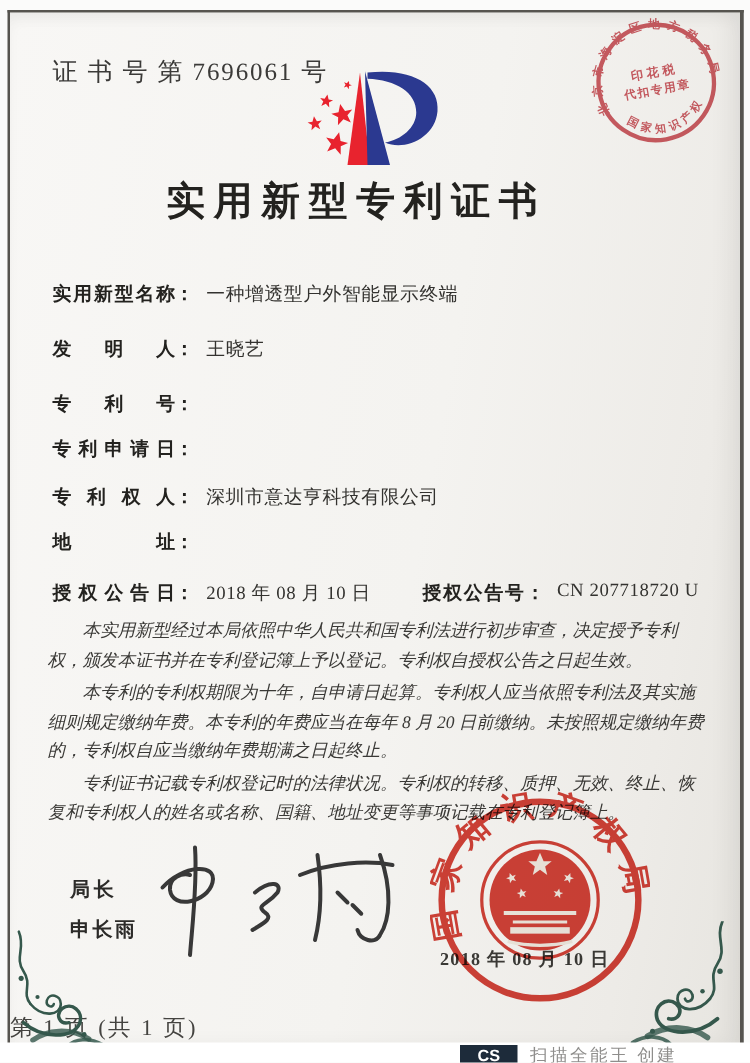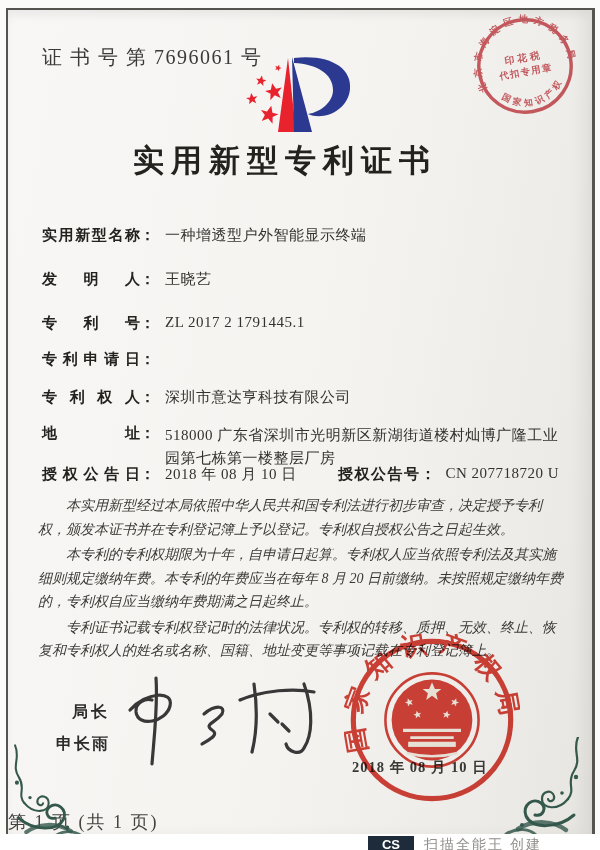--- a/index.html
+++ b/index.html
@@ -26,21 +26,21 @@
           font-weight:600;color:#23221f;}
   .fcolon{font-weight:600;color:#23221f;}
   .fvalue{margin-left:10px;color:#33322f;letter-spacing:0.5px;}
   .addr .fvalue{width:396px;line-height:1.5;}
   .plain-label{font-weight:600;letter-spacing:1.5px;color:#23221f;}
   
   .paras{left:30px;top:484px;width:530px;font-size:14px;line-height:1.68;color:#3a3936;
          font-style:italic;}
   .paras p{margin:0 0 2px 0;text-indent:2em;}
   
-  .director-title{left:64px;top:692px;font-size:16px;font-weight:600;letter-spacing:3px;
+  .director-title{left:48px;top:692px;font-size:16px;font-weight:600;letter-spacing:3px;
                   font-family:Liberation Serif, serif;color:#2c2b29;}
   .director-name{left:48px;top:724px;font-size:16px;font-weight:700;letter-spacing:2px;
                  font-family:"Liberation Sans","DejaVu Sans",sans-serif;color:#2c2b29;}
   .sig{left:104px;top:662px;}
   
   .tax-seal{left:463px;top:2px;transform:rotate(-10deg);opacity:0.82;mix-blend-mode:multiply;}
   .main-seal{left:336px;top:622px;opacity:0.93;mix-blend-mode:multiply;}
   .seal-date{left:344px;top:748px;width:180px;font-size:14.5px;font-weight:600;
              letter-spacing:1px;color:#3d3c39;mix-blend-mode:multiply;}
   .footer{left:0;top:800px;width:556px;text-align:left;font-size:18px;
@@ -101,35 +101,33 @@
     <span class="fvalue">一种增透型户外智能显示终端</span>
   </div>
   <div class="row" style="top:260px">
     <span class="flabel">发明人</span>
       <span class="fcolon">：</span>
     <span class="fvalue">王晓艺</span>
   </div>
   <div class="row" style="top:304px">
     <span class="flabel">专利号</span>
       <span class="fcolon">：</span>
-    <span class="fvalue">ZL 2017 2 1791445.1</span>
   </div>
   <div class="row" style="top:340px">
     <span class="flabel">专利申请日</span>
       <span class="fcolon">：</span>
   </div>
   <div class="row" style="top:378px">
     <span class="flabel">专利权人</span>
       <span class="fcolon">：</span>
     <span class="fvalue">深圳市意达亨科技有限公司</span>
   </div>
   <div class="row addr" style="top:414px">
     <span class="flabel">地址</span>
       <span class="fcolon">：</span>
-    <span class="fvalue">518000 广东省深圳市光明新区新湖街道楼村灿博广隆工业园第七栋第一楼整层厂房</span>
   </div>
 
   <div class="row" style="top:455px">
     <span class="flabel">授权公告日</span>
       <span class="fcolon">：</span>
     <span class="fvalue">2018 年 08 月 10 日</span>
   </div>
   <div class="row" style="top:455px;left:330px">
     <span class="plain-label">授权公告号</span>
       <span class="fcolon">：</span>

